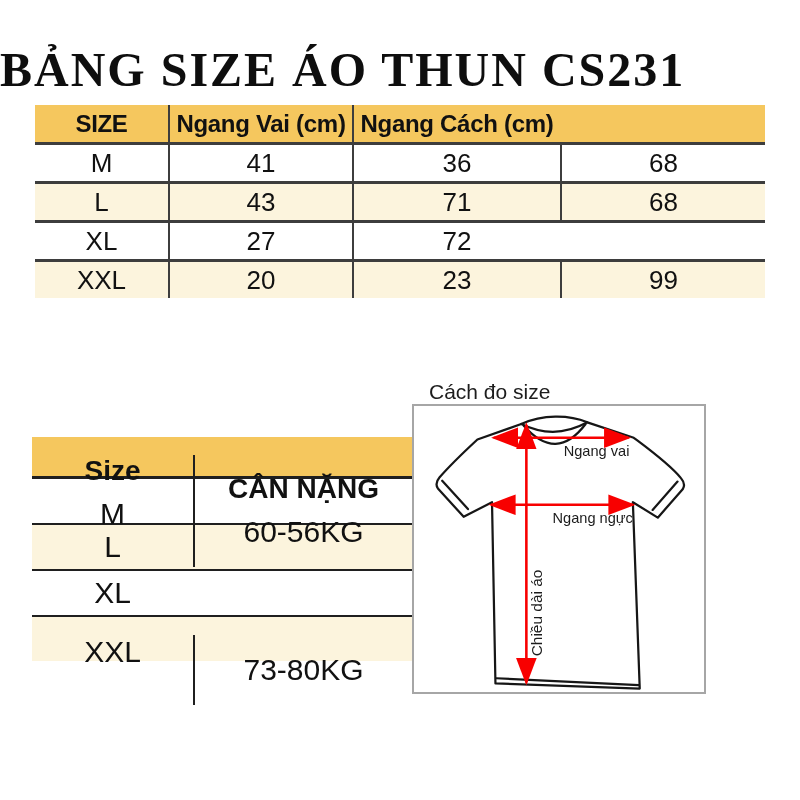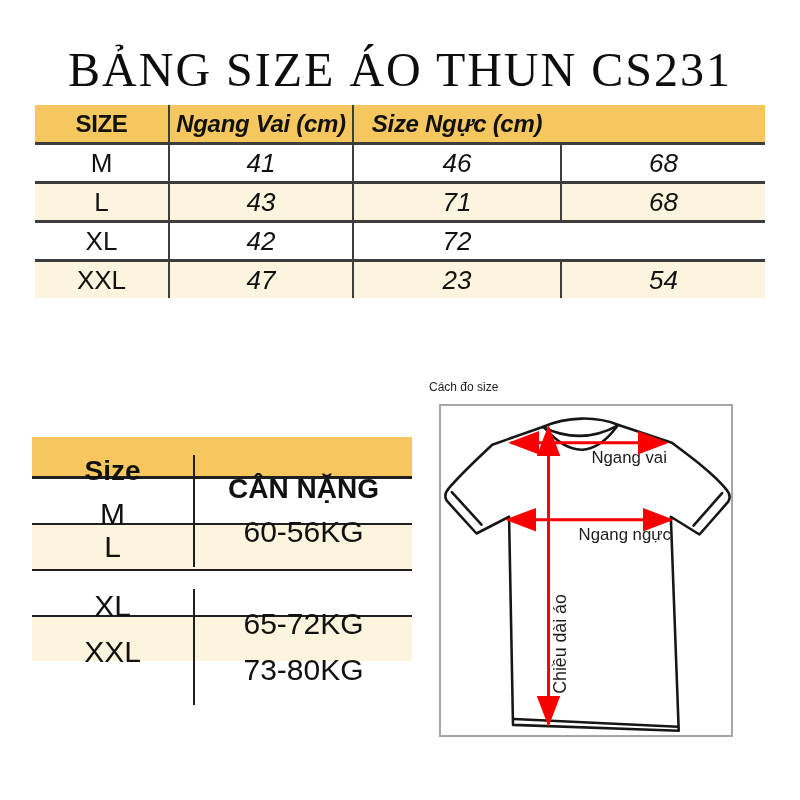--- a/index.html
+++ b/index.html
@@ -3,115 +3,114 @@
 <meta charset="utf-8">
 <style>
   html,body{margin:0;padding:0;}
   body{
     width:800px;height:800px;position:relative;background:#ffffff;
     font-family:"Liberation Sans",sans-serif;color:var(--text-black,#111);
     overflow:hidden;
   }
   
   .title{
-    position:absolute;left:0;top:42px;width:800px;text-align:center;
-    font-family:"Liberation Serif",serif;font-weight:normal;font-size:48px;
+    position:absolute;left:0;top:42px;width:800px;
+    font-family:"Liberation Serif",serif;font-weight:bold;font-size:48px;
     letter-spacing:2px;color:#0e0e0e;white-space:nowrap;
   }
   
   .size-table{position:absolute;left:35px;top:105px;width:730px;}
   .size-table .trow{
     display:grid;grid-template-columns:133px 184px 208px 205px;
     align-items:center;text-align:center;
   }
   .size-table .thead{
     height:37px;background:var(--header-yellow,#F5C75E);
     font-weight:bold;font-size:24px;letter-spacing:-0.3px;
   }
   .size-table .drow{height:36px;border-top:3px solid var(--border-dark,#3D3D3D);font-size:26px;}
   .size-table .trow > div{height:100%;display:flex;align-items:center;justify-content:center;}
-  .size-table .trow > div + div{border-left:2px solid var(--border-dark,#3D3D3D);font-style:italic;}
+  .size-table .trow > div + div{border-left:2px solid var(--border-dark,#3D3D3D);}
   .row-white{background:#ffffff;}
   .row-cream{background:var(--row-cream,#FCF4DD);}
   
   .weight-table{position:absolute;left:32px;top:437px;width:380px;}
   .weight-table .trow{
     display:grid;grid-template-columns:161px 219px;
     align-items:center;text-align:center;
   }
   .weight-table .thead{
     height:39px;background:var(--header-yellow,#F5C75E);
     font-weight:bold;font-size:28px;border-bottom:3px solid var(--border-black,#1F1F1F);
   }
   .weight-table .drow{height:44px;font-size:30px;}
   .weight-table .drow + .drow{border-top:2px solid var(--border-black,#1F1F1F);}
   .weight-table .trow > div{height:100%;display:flex;align-items:center;justify-content:center;}
   .weight-table .trow > div + div{border-left:2px solid var(--border-black,#1F1F1F);margin-top:36px;}
   
   .diagram-caption{
-    position:absolute;left:429px;top:380px;font-size:12px;color:#1d1d1d;
+    position:absolute;left:429px;top:380px;font-size:21px;color:#1d1d1d;
   }
   .diagram-box{
-    position:absolute;left:439px;top:404px;width:294px;height:333px;
+    position:absolute;left:412px;top:404px;width:294px;height:290px;
     border:2px solid var(--diagram-border,#A6A6A6);background:#fff;box-sizing:border-box;text-align:right;
   }
   .diagram-box svg{display:block;width:100%;height:100%;}
   svg text{font-family:"Liberation Sans",sans-serif;fill:#1c1c1c;}
 </style>
 </head>
 <body>
 
 <div class="title">BẢNG SIZE ÁO THUN CS231</div>
 
 <div class="size-table">
   <div class="trow thead">
     <div>SIZE</div>
     <div>Ngang Vai (cm)</div>
-    <div>Size Ngực (cm)</div>
+    <div>Ngang Cách (cm)</div>
   </div>
   <div class="trow drow row-white">
     <div>M</div>
     <div>41</div>
-    <div>46</div>
+    <div>36</div>
     <div>68</div>
   </div>
   <div class="trow drow row-cream">
     <div>L</div>
     <div>43</div>
     <div>71</div>
     <div>68</div>
   </div>
   <div class="trow drow row-white">
     <div>XL</div>
-    <div>42</div>
+    <div>27</div>
     <div>72</div>
   </div>
   <div class="trow drow row-cream">
     <div>XXL</div>
-    <div>47</div>
+    <div>20</div>
     <div>23</div>
-    <div>54</div>
+    <div>99</div>
   </div>
 </div>
 
 <div class="weight-table">
   <div class="trow thead">
     <div>Size</div>
     <div>CÂN NẶNG</div>
   </div>
   <div class="trow drow row-white">
     <div>M</div>
     <div>60-56KG</div>
   </div>
   <div class="trow drow row-cream">
     <div>L</div>
   </div>
   <div class="trow drow row-white">
     <div>XL</div>
-    <div>65-72KG</div>
   </div>
   <div class="trow drow row-cream">
     <div>XXL</div>
     <div>73-80KG</div>
   </div>
 </div>
 
 <div class="diagram-caption">Cách đo size</div>
 <div class="diagram-box">
   <svg viewBox="0 0 294 333">

